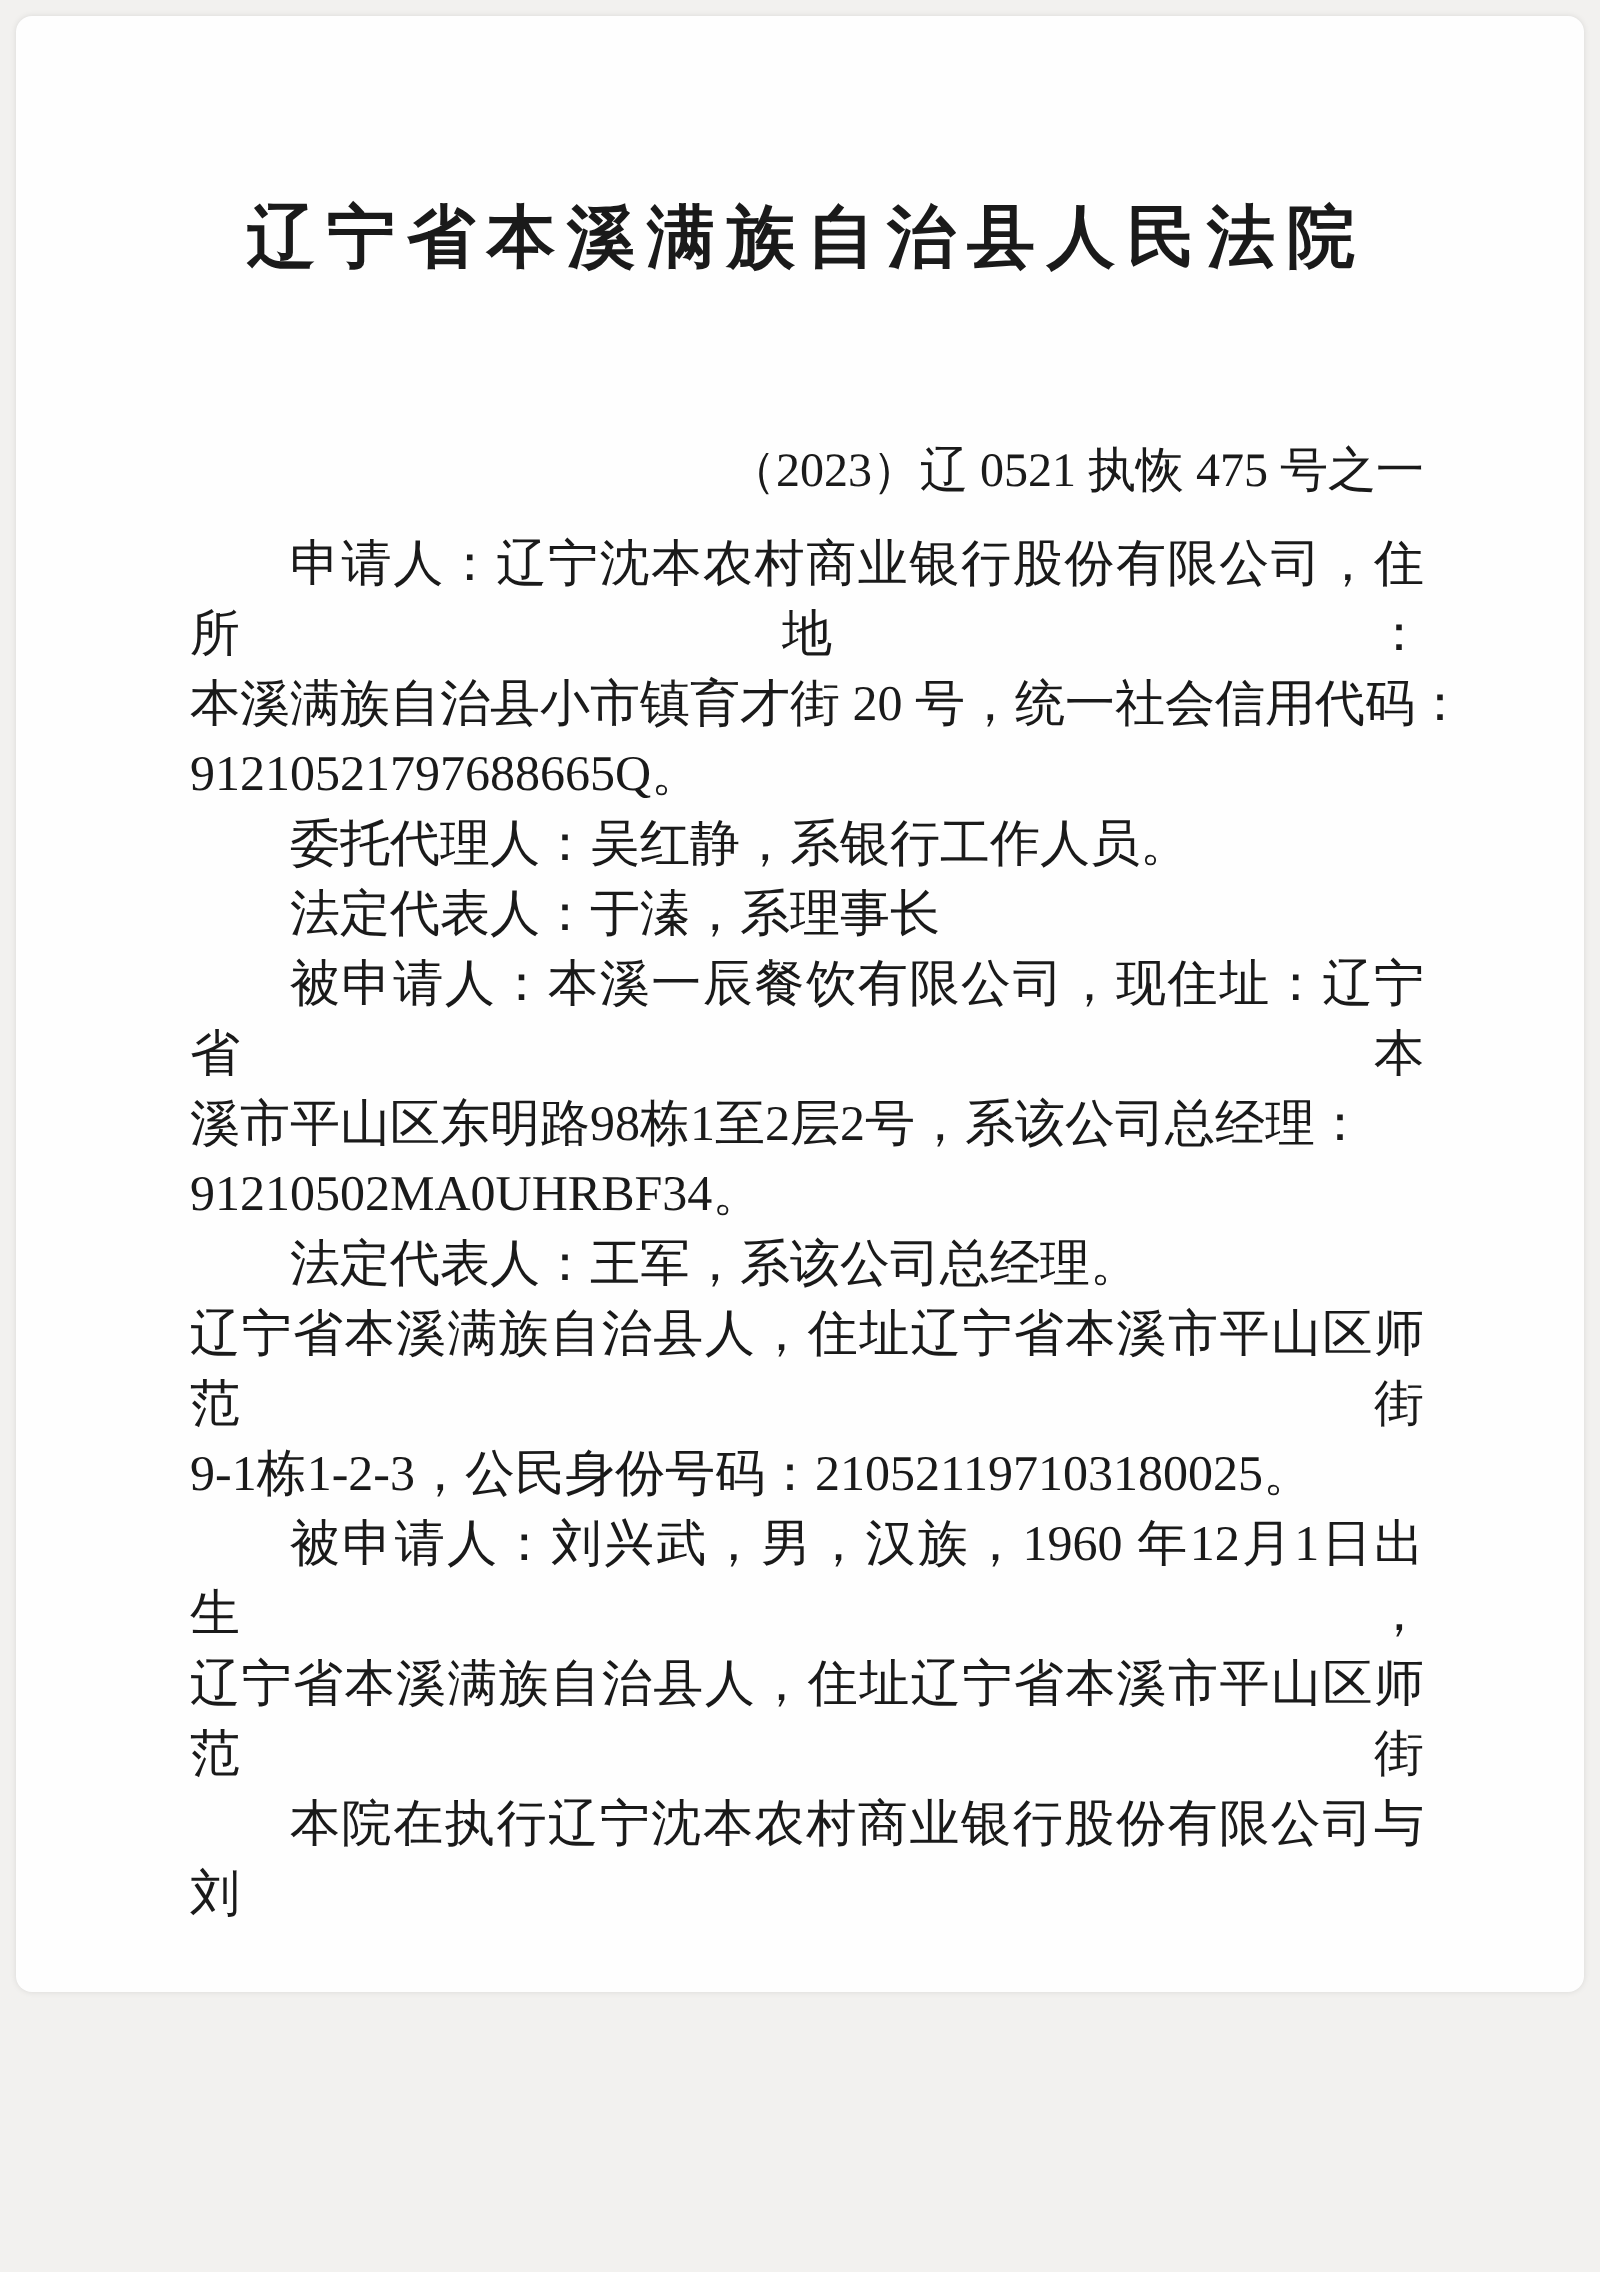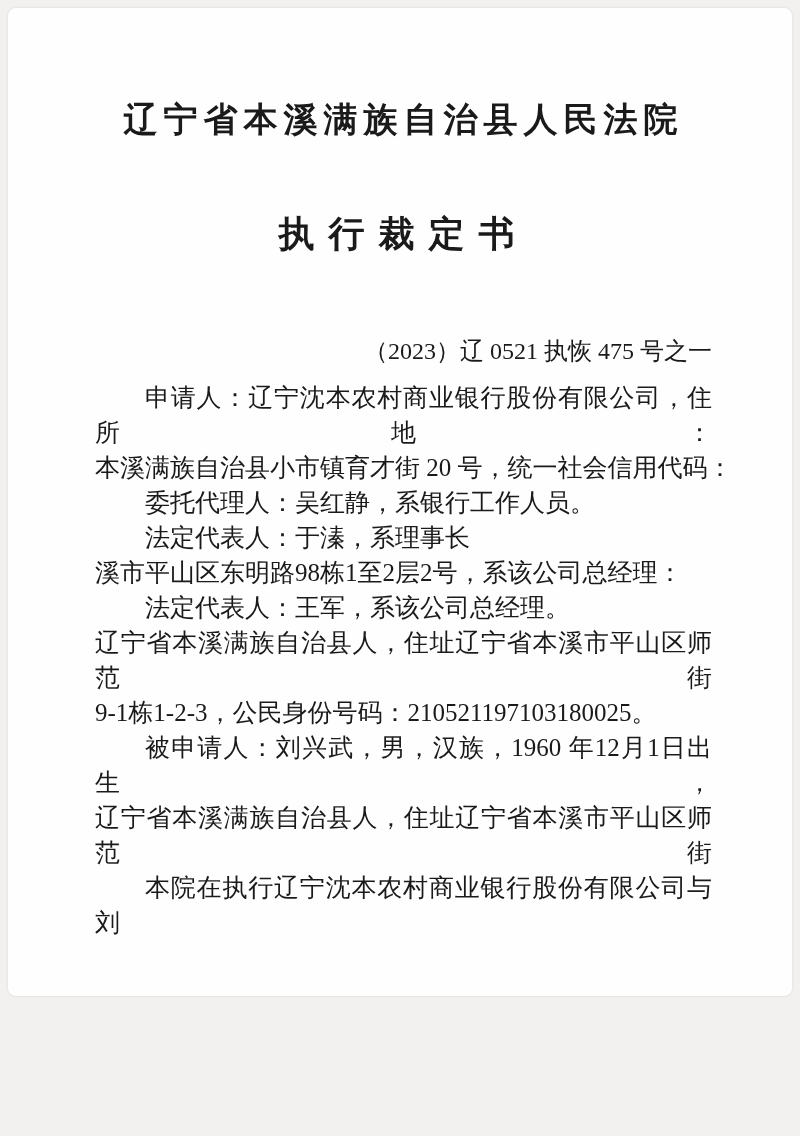--- a/index.html
+++ b/index.html
@@ -69,28 +69,30 @@
     text-align-last: justify;
     text-justify: inter-character;
   }
 </style>
 </head>
 <body>
 
 <div class="page">
   <div class="content">
     <h1 class="court-name">辽宁省本溪满族自治县人民法院</h1>
-    <h2 class="doc-title">执行裁定书</h2>
     <div class="case-no">（2023）辽 0521 执恢 475 号之一</div>
     <div class="body-block">
         <div class="line indent justify">申请人：辽宁沈本农村商业银行股份有限公司，住所地：</div>
         <div class="line">本溪满族自治县小市镇育才街 20 号，统一社会信用代码：</div>
+        <div class="line">91210521797688665Q。</div>
         <div class="line indent">委托代理人：吴红静，系银行工作人员。</div>
         <div class="line indent">法定代表人：于溱，系理事长</div>
+        <div class="line indent justify">被申请人：本溪一辰餐饮有限公司，现住址：辽宁省本</div>
         <div class="line">溪市平山区东明路98栋1至2层2号，系该公司总经理：</div>
+        <div class="line">91210502MA0UHRBF34。</div>
         <div class="line indent">法定代表人：王军，系该公司总经理。</div>
         <div class="line justify">辽宁省本溪满族自治县人，住址辽宁省本溪市平山区师范街</div>
         <div class="line">9-1栋1-2-3，公民身份号码：210521197103180025。</div>
         <div class="line indent justify">被申请人：刘兴武，男，汉族，1960 年12月1日出生，</div>
         <div class="line justify">辽宁省本溪满族自治县人，住址辽宁省本溪市平山区师范街</div>
         <div class="line indent justify">本院在执行辽宁沈本农村商业银行股份有限公司与刘</div>
       </div>
   </div>
 </div>
 

